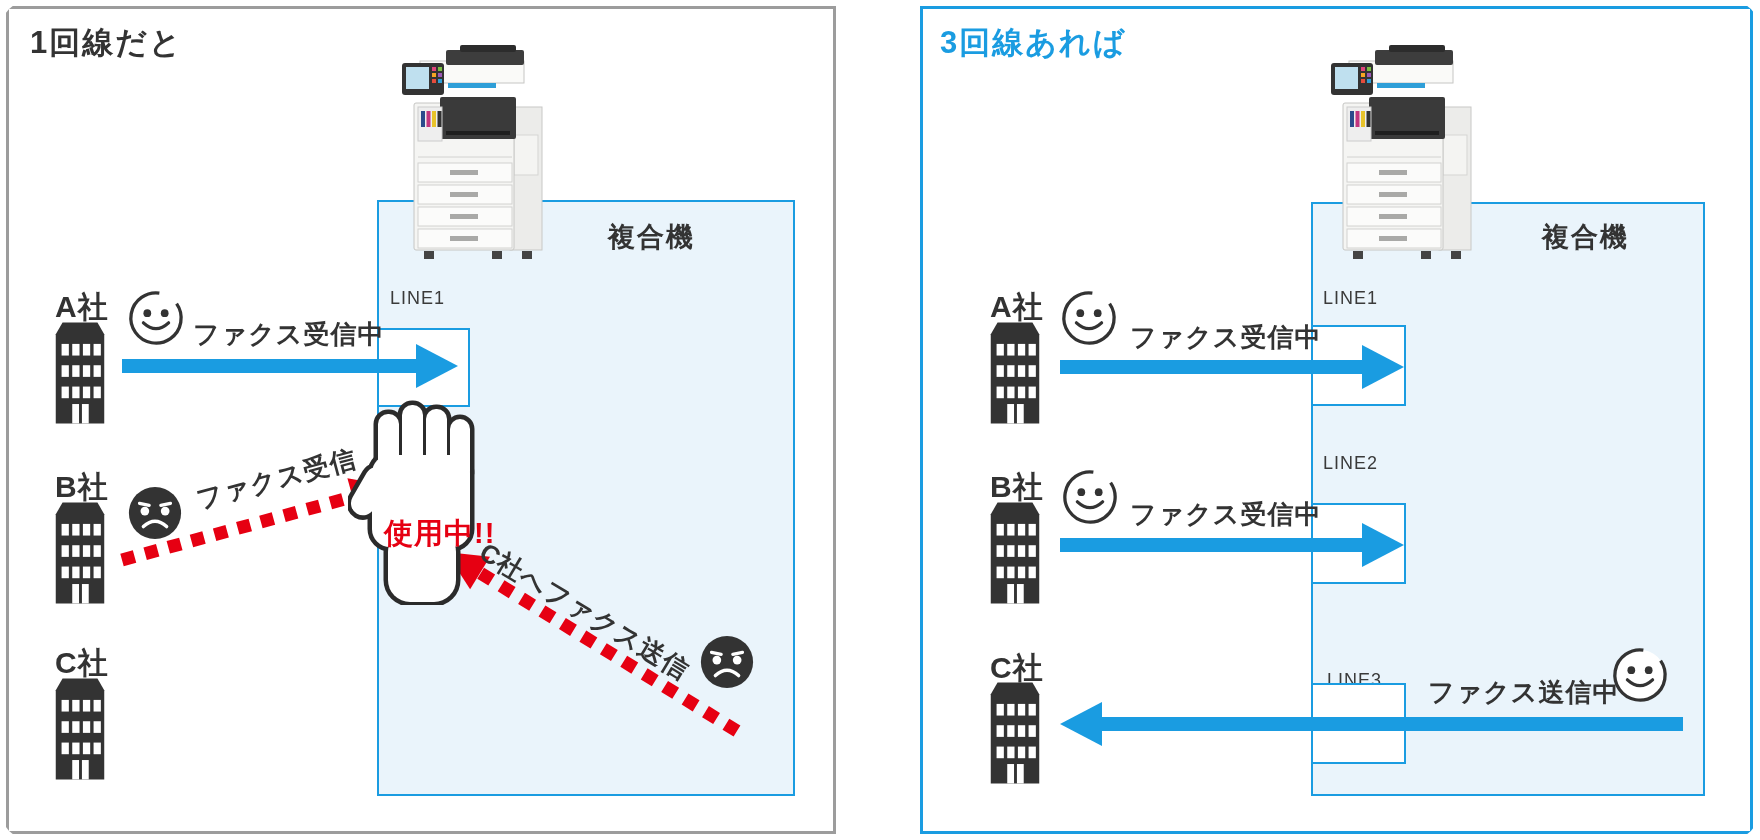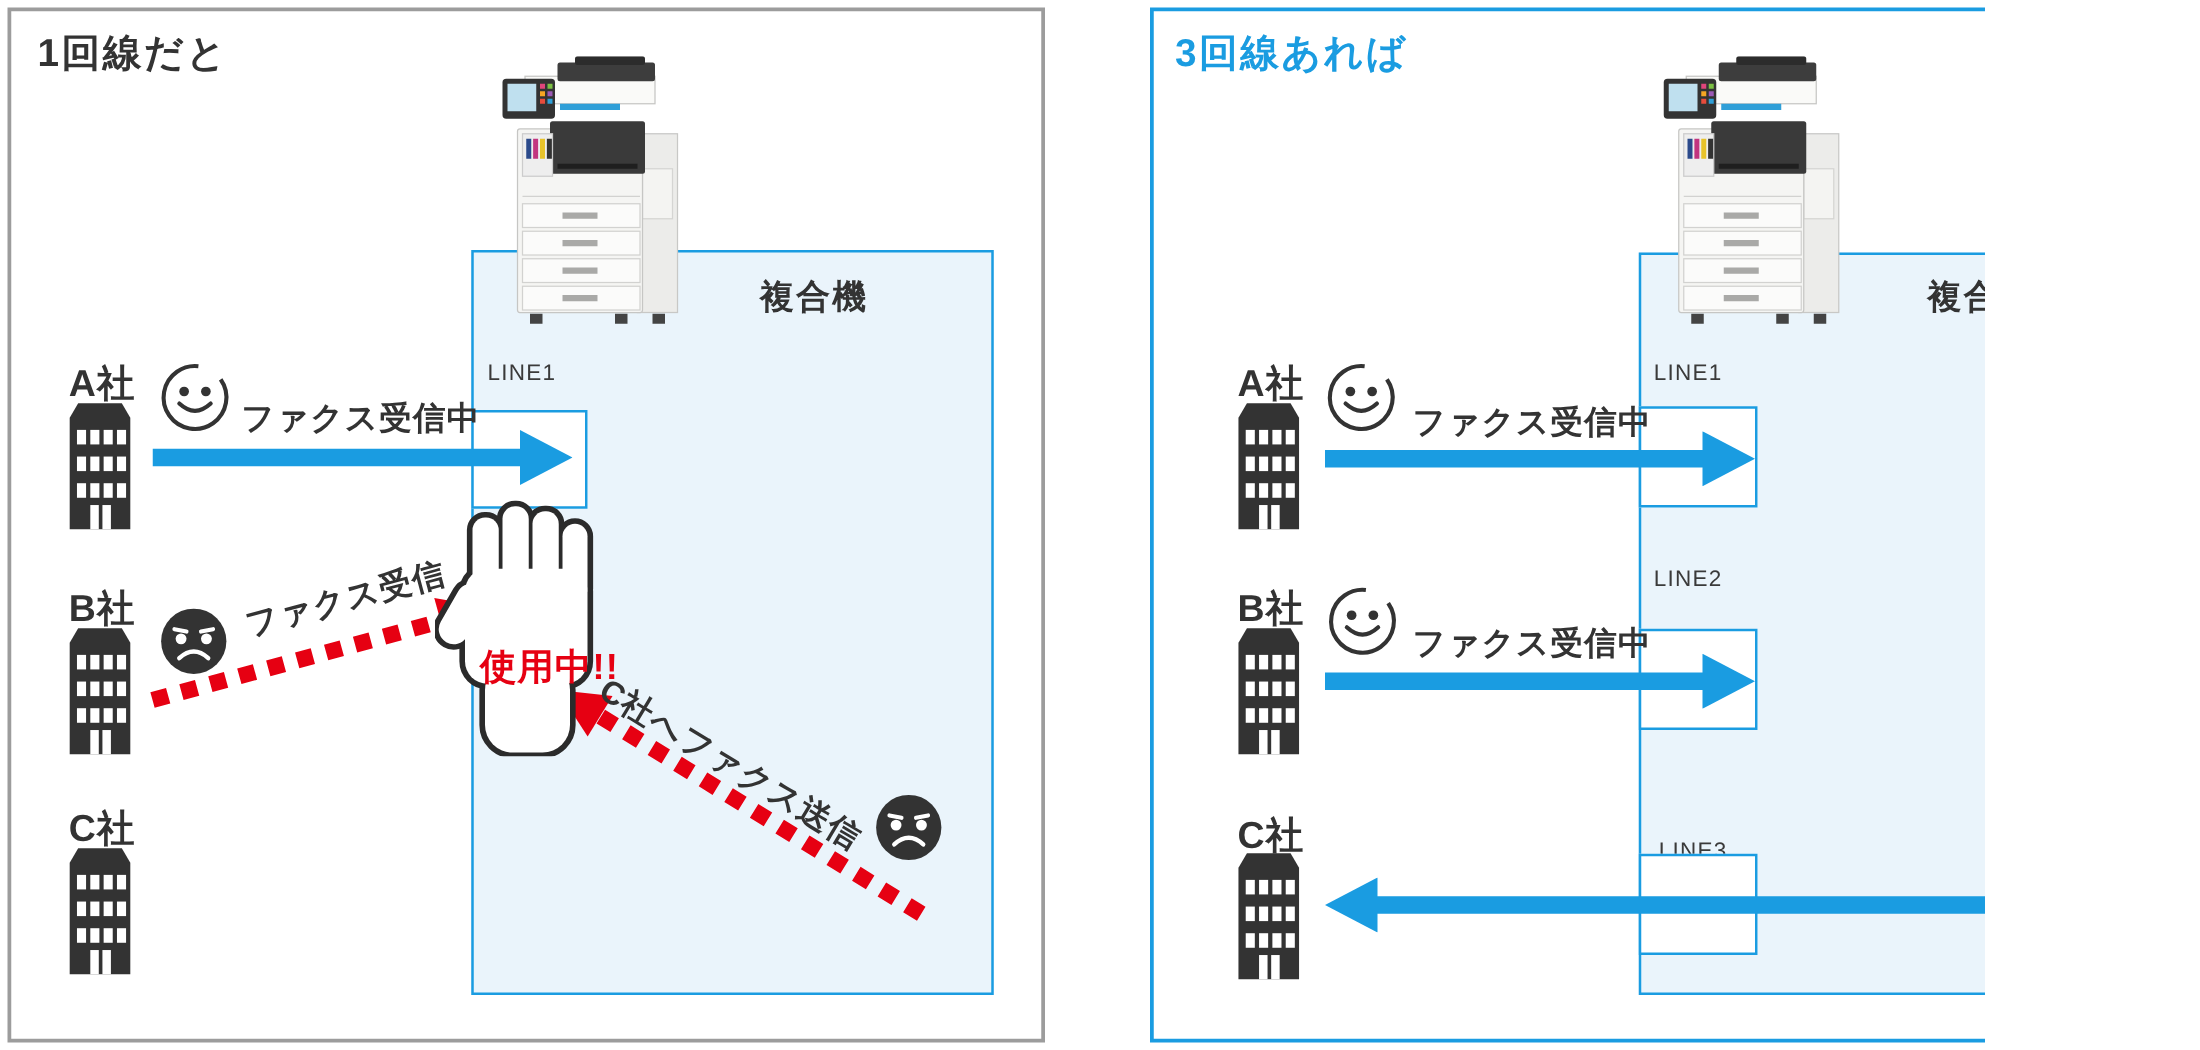--- a/index.html
+++ b/index.html
@@ -4,21 +4,21 @@
 <style>
   :root{
     --accent:#1A9CE1;
     --red:#E60012;
     --dark:#333333;
     --gray-border:#9C9C9C;
     --box-fill:#EAF4FB;
   }
   *{margin:0;padding:0;box-sizing:border-box;}
   body{background:#fff;font-family:"Liberation Sans","DejaVu Sans",sans-serif;}
-  .stage{position:relative;width:1588px;height:840px;background:#fff;overflow:hidden;}
+  .stage{position:relative;width:1760px;height:840px;background:#fff;overflow:hidden;border-radius:31px;}
   .panel{position:absolute;top:6px;height:828px;background:#fff;}
   .panel-left{left:6px;width:830px;border:3px solid var(--gray-border);}
   .panel-right{left:920px;width:833px;border:3px solid var(--accent);text-align:center;}
   .abs{position:absolute;}
   .title{font-size:31px;font-weight:700;letter-spacing:2px;color:var(--dark);white-space:nowrap;}
   .title-blue{color:var(--accent);}
   .machine-box{background:var(--box-fill);border:2px solid var(--accent);}
   .line-box{background:#fff;border:2px solid var(--accent);}
   .line-label{font-size:18px;font-weight:500;letter-spacing:1px;color:#3a3a3a;white-space:nowrap;}
   .machine-label{font-size:27px;font-weight:700;letter-spacing:2px;color:var(--dark);white-space:nowrap;margin-left:47px;}
@@ -232,20 +232,21 @@
       <rect x="0" y="15" width="304" height="14" fill="currentColor"></rect>
       <polygon points="302,0 344,22 302,44" fill="currentColor"></polygon>
     </svg>
 
     <div class="abs line-label" style="left:404px;top:638px;margin-top:23px;">LINE3</div>
     <div class="abs line-box" style="left:388px;top:674px;width:95px;height:81px;"></div>
     <div class="abs company-label" style="left:67px;top:639px;">C社</div>
     <svg class="abs darkc" style="left:60px;top:673px;" width="64" height="102">
         <use href="#sym-building"></use>
       </svg>
+    <div class="abs status-text" style="left:505px;top:666px;">ファクス送信中</div>
     <svg class="abs" style="left:688px;top:637px;" width="58" height="58">
         <use href="#sym-happy"></use>
       </svg>
     <svg class="abs blue" style="left:137px;top:693px;" width="623" height="44">
       <polygon points="0,22 42,0 42,44" fill="currentColor"></polygon>
       <rect x="40" y="15" width="583" height="14" fill="currentColor"></rect>
     </svg>
   </div>
 </div>
 

